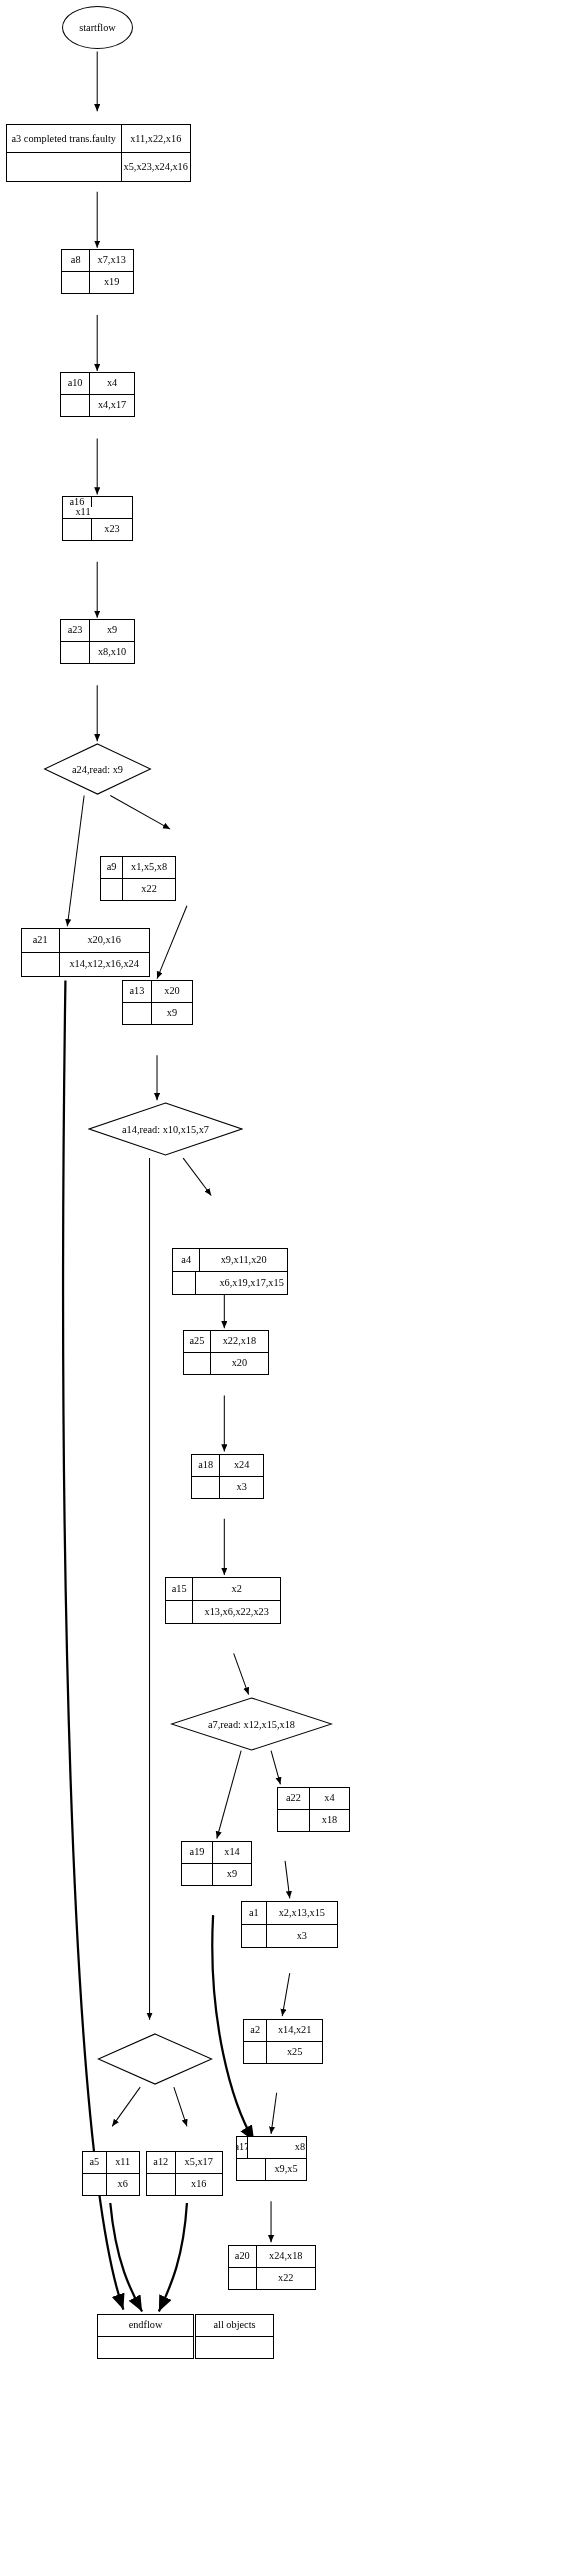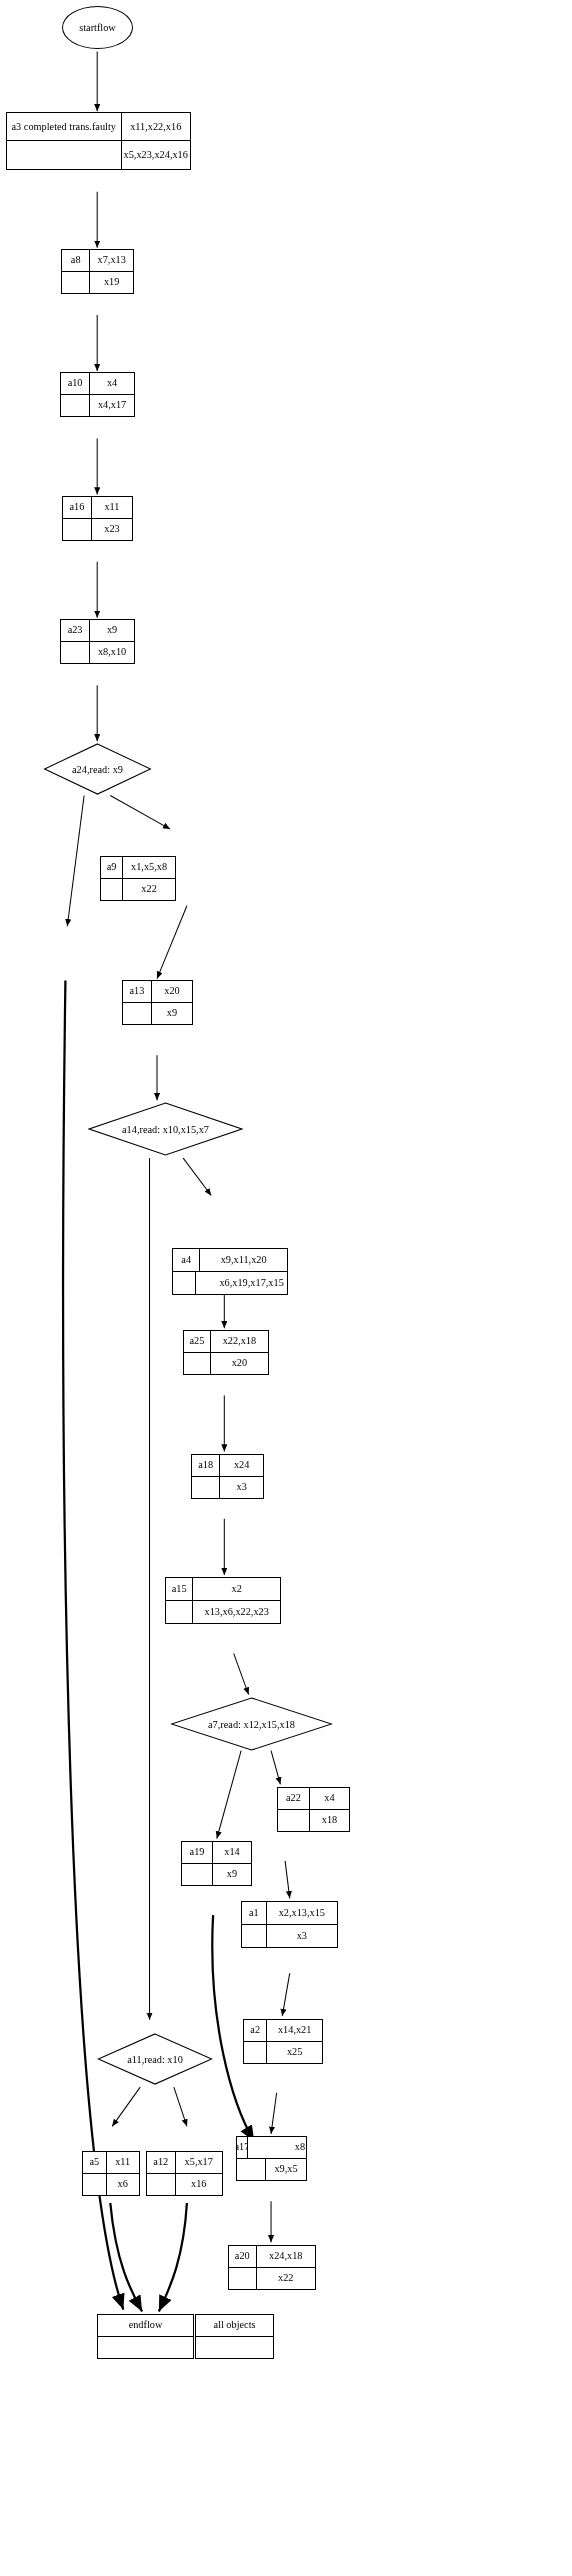--- a/index.html
+++ b/index.html
@@ -150,21 +150,21 @@
       <path d="M70,1048 C62,1600 72,2300 132,2470" stroke-width="2.4"></path>
 
       <path d="M290,2480 C290,2490 268,2498 250,2504"></path>
     </g>
   </svg>
 
   <div class="node ellipsenode" style="left:62px; top:5.6px; width:71px; height:43px;">
     <span>startflow</span>
   </div>
 
-  <div class="node boxnode" style="left:5.6px; top:112px; width:185px; height:58px;">
+  <div class="node boxnode" style="left:5.6px; top:124px; width:185px; height:58px;">
     <div class="row top" style="height:50%;">
       <div class="cell left" style="width:63%;">a3 completed trans.faulty</div>
       <div class="cell" style="width:37%;">x11,x22,x16</div>
     </div>
     <div class="row" style="height:50%;">
       <div class="cell left" style="width:63%;"></div>
       <div class="cell" style="width:37%;">x5,x23,x24,x16</div>
     </div>
   </div>
 
@@ -184,21 +184,21 @@
       <div class="cell left" style="width:40%;">a10</div>
       <div class="cell" style="width:60%;">x4</div>
     </div>
     <div class="row" style="height:50%;">
       <div class="cell left" style="width:40%;"></div>
       <div class="cell" style="width:60%;">x4,x17</div>
     </div>
   </div>
 
   <div class="node boxnode" style="left:62px; top:496px; width:71px; height:45px;">
-    <div class="row top" style="height:50%;">
+    <div class="row top" style="height:50%;flex-direction:column;">
       <div class="cell left" style="width:42%;">a16</div>
       <div class="cell" style="width:58%;">x11</div>
     </div>
     <div class="row" style="height:50%;">
       <div class="cell left" style="width:42%;"></div>
       <div class="cell" style="width:58%;">x23</div>
     </div>
   </div>
 
   <div class="node boxnode" style="left:60px; top:619px; width:75px; height:45px;">
@@ -221,20 +221,30 @@
     <div class="row top" style="height:50%;">
       <div class="cell left" style="width:30%;">a9</div>
       <div class="cell" style="width:70%;">x1,x5,x8</div>
     </div>
     <div class="row" style="height:50%;">
       <div class="cell left" style="width:30%;"></div>
       <div class="cell" style="width:70%;">x22</div>
     </div>
   </div>
 
+  <div class="node boxnode" style="left:20.6px; top:928px; width:129px; height:49px;">
+    <div class="row top" style="height:50%;">
+      <div class="cell left" style="width:30%;">a21</div>
+      <div class="cell" style="width:70%;">x20,x16</div>
+    </div>
+    <div class="row" style="height:50%;">
+      <div class="cell left" style="width:30%;"></div>
+      <div class="cell" style="width:70%;">x14,x12,x16,x24</div>
+    </div>
+  </div>
 
   <div class="node boxnode" style="left:122px; top:980px; width:71px; height:45px;">
     <div class="row top" style="height:50%;">
       <div class="cell left" style="width:42%;">a13</div>
       <div class="cell" style="width:58%;">x20</div>
     </div>
     <div class="row" style="height:50%;">
       <div class="cell left" style="width:42%;"></div>
       <div class="cell" style="width:58%;">x9</div>
     </div>
@@ -334,21 +344,20 @@
     </div>
     <div class="row" style="height:50%;">
       <div class="cell left" style="width:30%;"></div>
       <div class="cell" style="width:70%;">x25</div>
     </div>
   </div>
 
   <svg class="node" style="left:97px; top:2033px; width:116px; height:52px;" viewBox="0 0 124 56">
     <polygon points="62,1 123,28 62,55 1,28" fill="#ffffff" stroke="#000000" stroke-width="1.1"></polygon>
   </svg>
-  <div class="diamondlabel" style="left:97px; top:2033px; width:116px; height:52px;">a11,read: x10</div>
 
   <div class="node boxnode" style="left:236px; top:2136px; width:71px; height:45px;">
     <div class="row top" style="height:50%;gap:46px;">
       <div class="cell left" style="width:42%;">a17</div>
       <div class="cell" style="width:58%;">x8</div>
     </div>
     <div class="row" style="height:50%;">
       <div class="cell left" style="width:42%;"></div>
       <div class="cell" style="width:58%;">x9,x5</div>
     </div>

